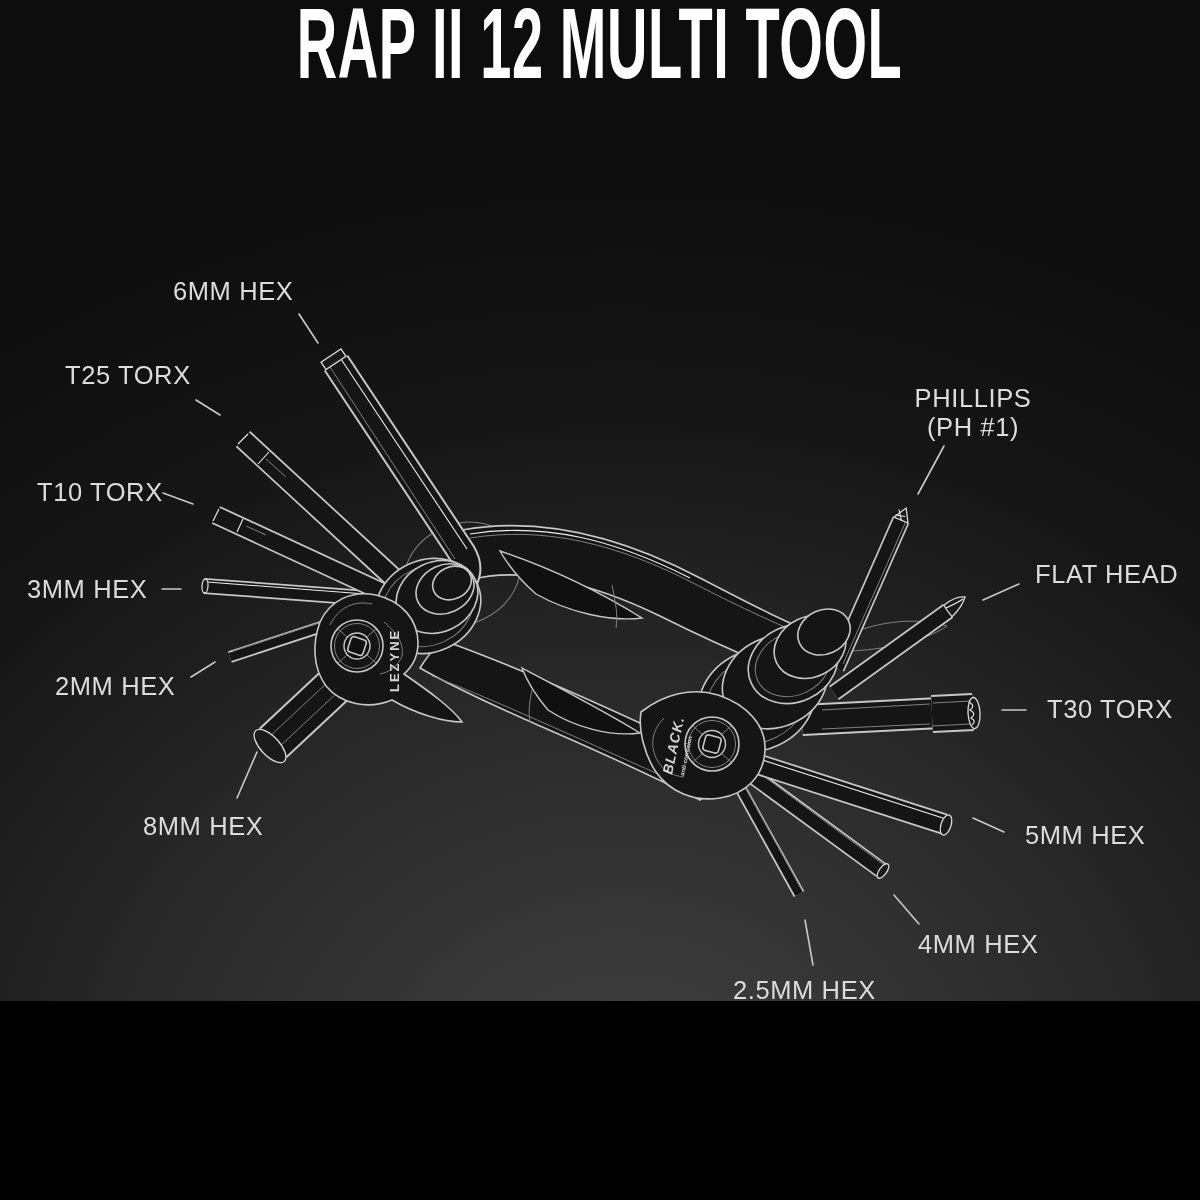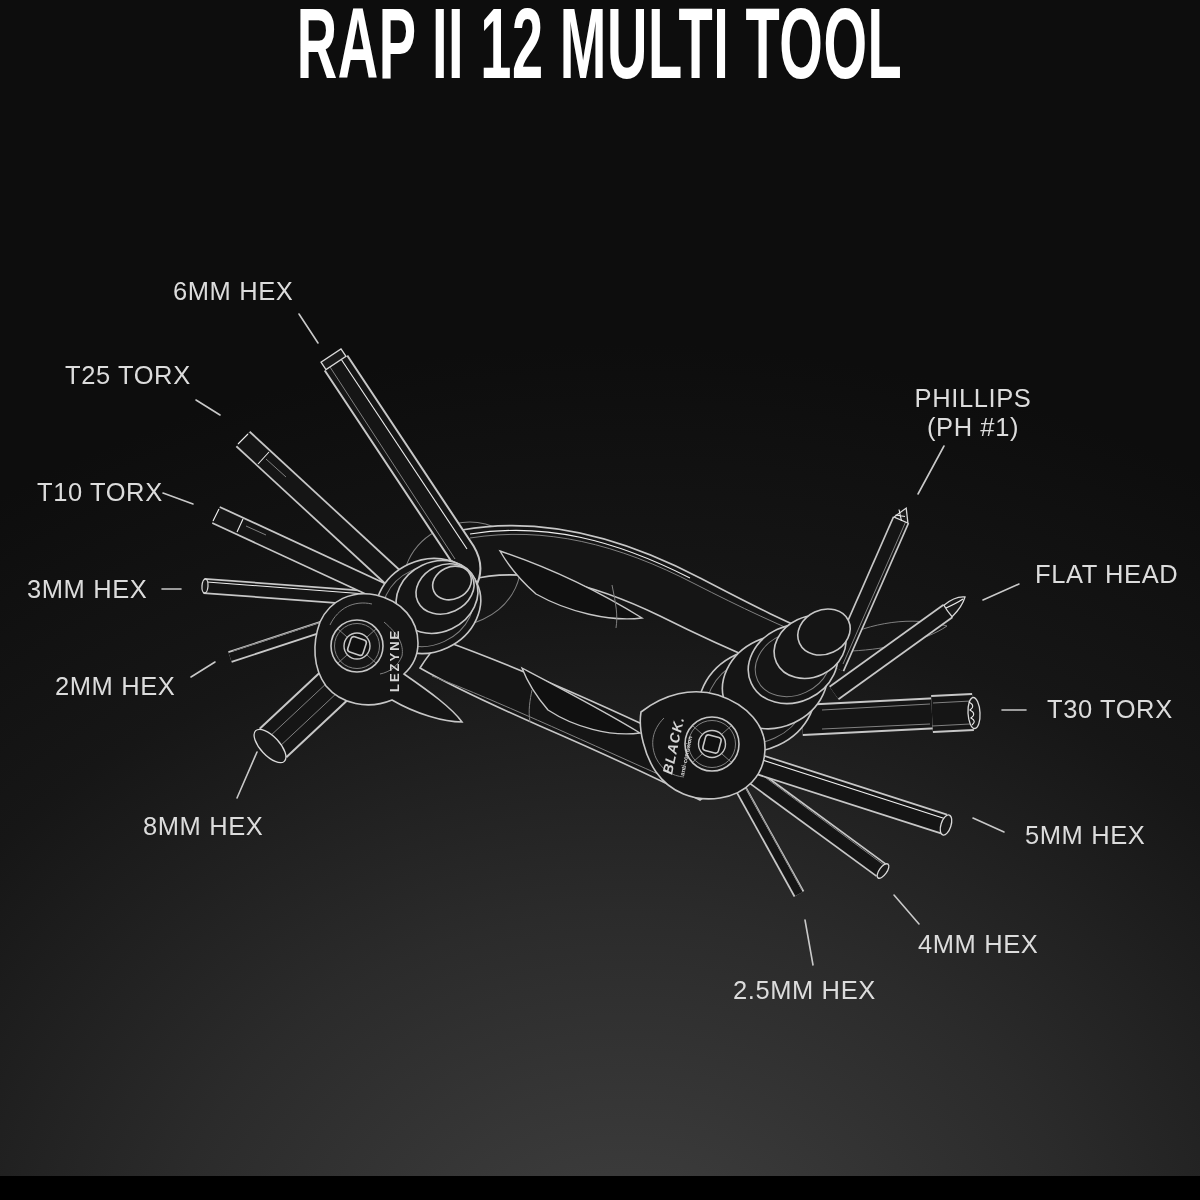--- a/index.html
+++ b/index.html
@@ -1,17 +1,17 @@
 <!DOCTYPE html>
 <html><head>
 <meta charset="utf-8">
 <style>
   html,body{margin:0;padding:0;background:#000;}
   .stage{
-    position:relative;width:1200px;height:1176px;overflow:hidden;
+    position:relative;width:1200px;height:1001px;overflow:hidden;
     background:
       radial-gradient(1150px 950px at 52% 110%, #414141 0%, #2b2b2b 40%, #161616 72%, #0d0d0d 100%);
     font-family:"Liberation Sans", sans-serif;
   }
   .title-wrap{
     position:absolute;top:-7px;left:0;width:100%;text-align:center;
     pointer-events:none;
   }
   .title-wrap .t{
     display:inline-block;

